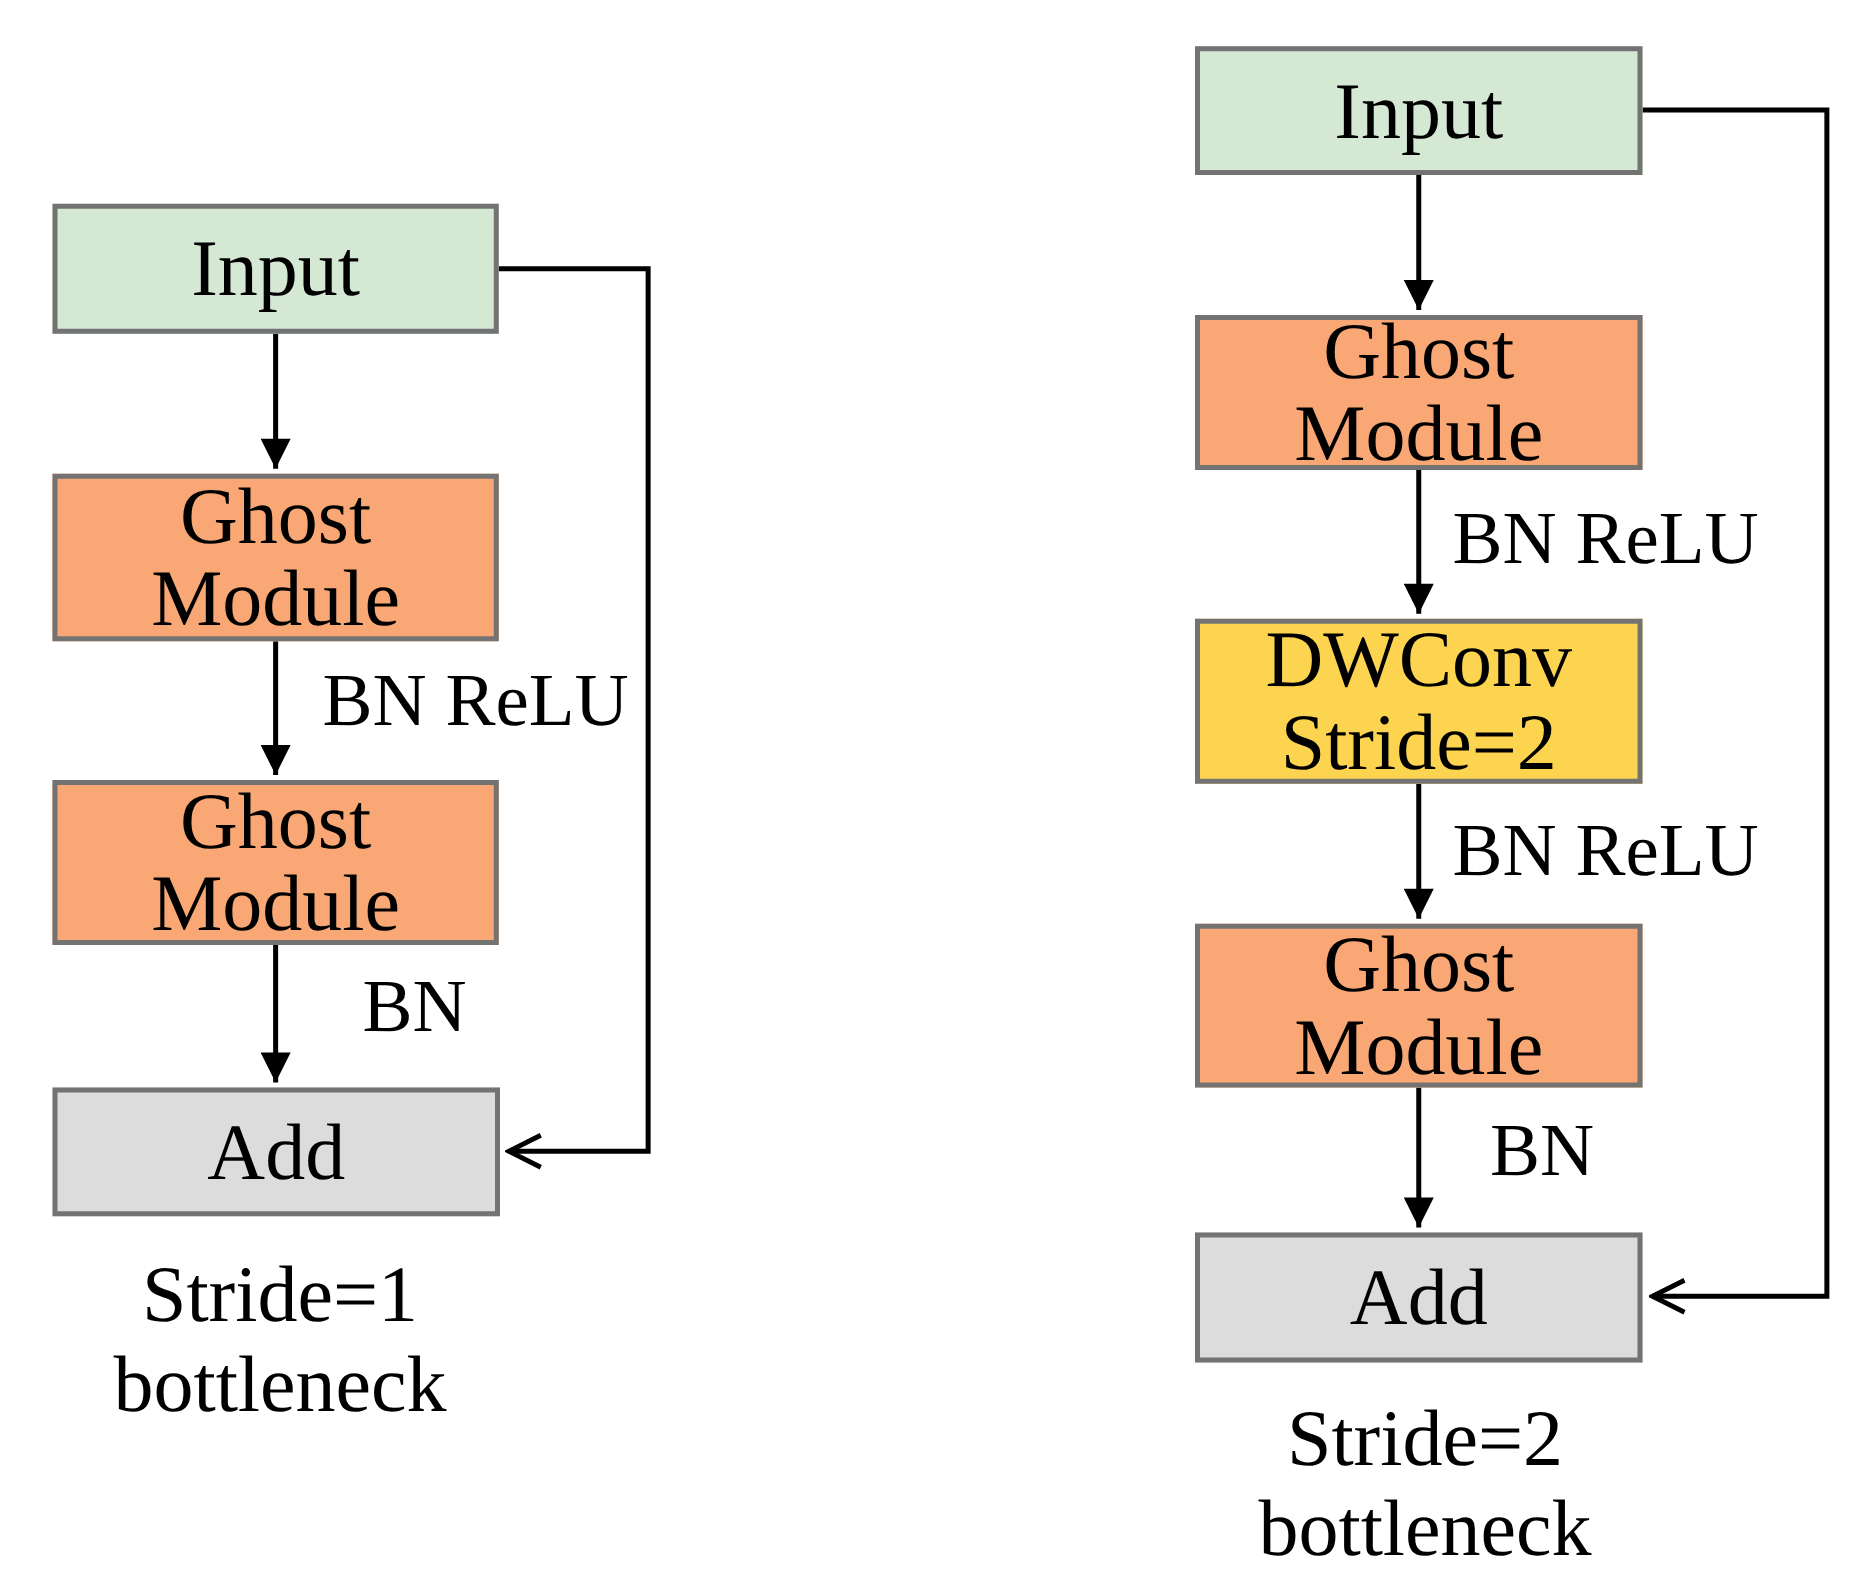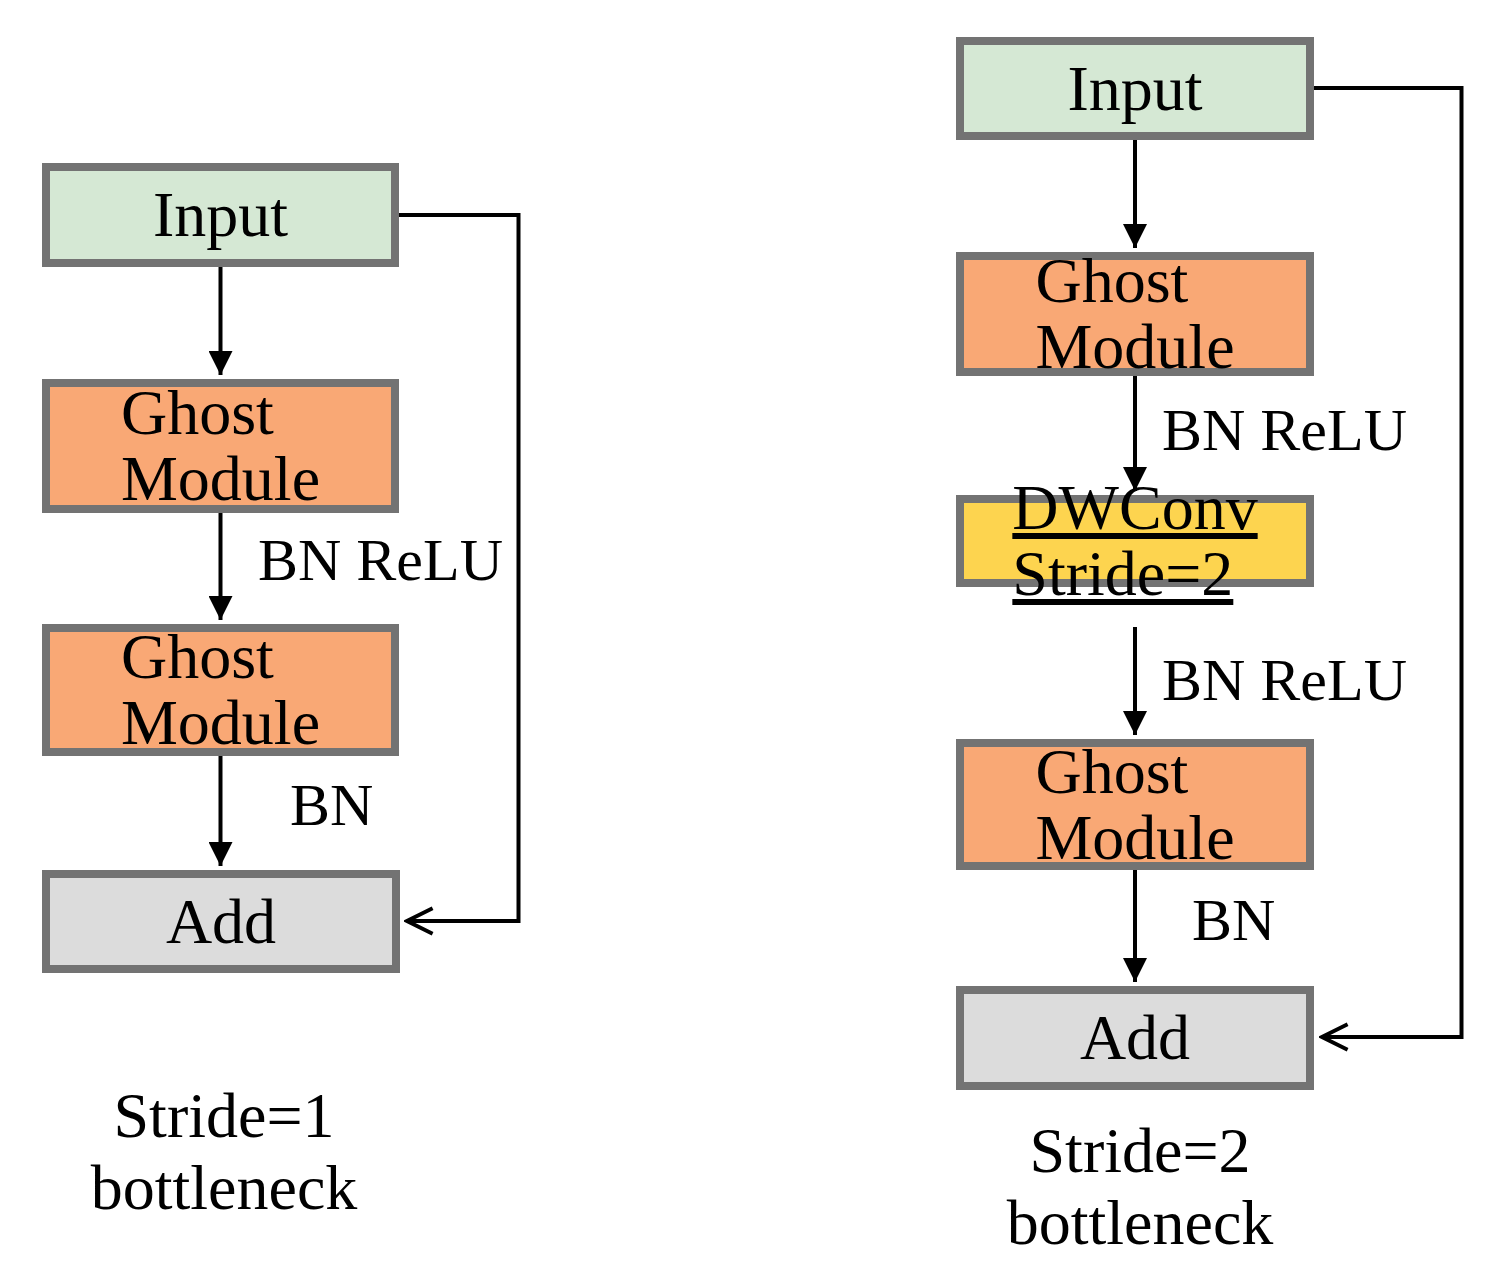--- a/index.html
+++ b/index.html
@@ -20,24 +20,25 @@
     position: absolute;
     left: 0;
     top: 0;
     width: 1488px;
     height: 1266px;
     pointer-events: none;
   }
   .node {
     position: absolute;
     box-sizing: border-box;
-    border: 8px solid #737373;
+    border: 4px solid #737373;
     display: flex;
     align-items: center;
     justify-content: center;
+    text-align: center;
     font-size: 64px;
     line-height: 1.03;
     white-space: pre-line;
   }
   .edge-label {
     position: absolute;
     font-size: 60px;
     line-height: 1.0;
     white-space: nowrap;
   }
@@ -50,26 +51,26 @@
     white-space: pre-line;
   }
 
   
   .l-input  { left: 42px;  top: 163px; width: 357px; height: 104px; }
   .l-ghost1 { left: 42px;  top: 379px; width: 357px; height: 134px; }
   .l-ghost2 { left: 42px;  top: 624px; width: 357px; height: 132px; }
   .l-add    { left: 42px;  top: 870px; width: 358px; height: 103px; }
   .l-bnrelu { left: 258px; top: 530px; }
   .l-bn     { left: 290px; top: 775px; }
-  .l-caption{ left: 24px;  top: 1080px; }
+  .l-caption{ left: 24px;  top: 1000px; }
 
   
   .r-input  { left: 956px; top: 37px;  width: 358px; height: 103px; }
   .r-ghost1 { left: 956px; top: 252px; width: 358px; height: 124px; }
-  .r-dwconv { left: 956px; top: 495px; width: 358px; height: 92px; text-decoration: underline; }
+  .r-dwconv { left: 956px; top: 495px; width: 358px; height: 132px; }
   .r-ghost2 { left: 956px; top: 739px; width: 358px; height: 131px; }
   .r-add    { left: 956px; top: 986px; width: 358px; height: 104px; }
   .r-bnrelu1{ left: 1162px; top: 400px; }
   .r-bnrelu2{ left: 1162px; top: 650px; }
   .r-bn     { left: 1192px; top: 890px; }
   .r-caption{ left: 940px; top: 1115px; }
 </style>
 </head>
 <body>
 

